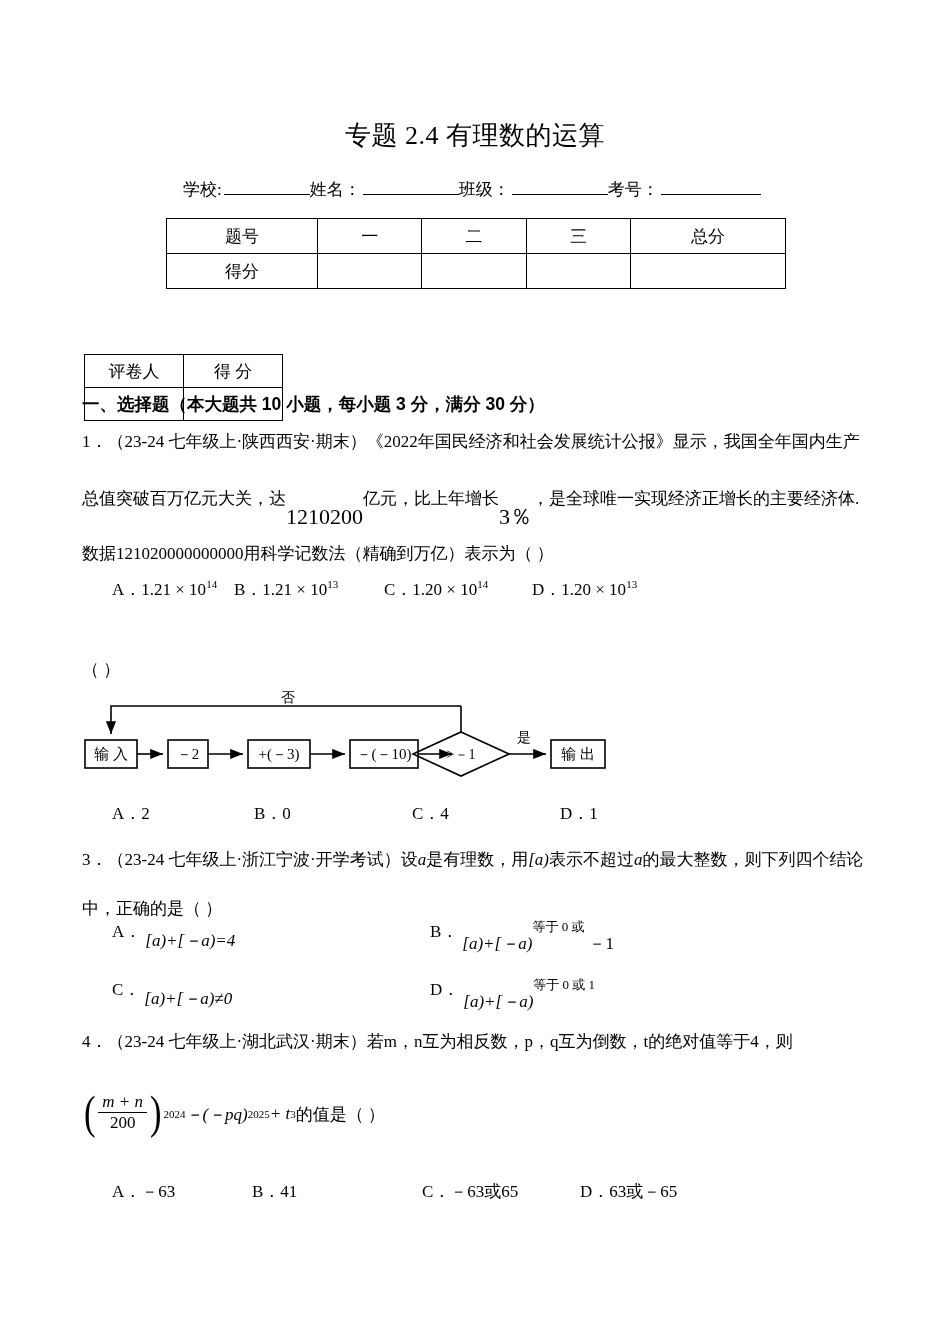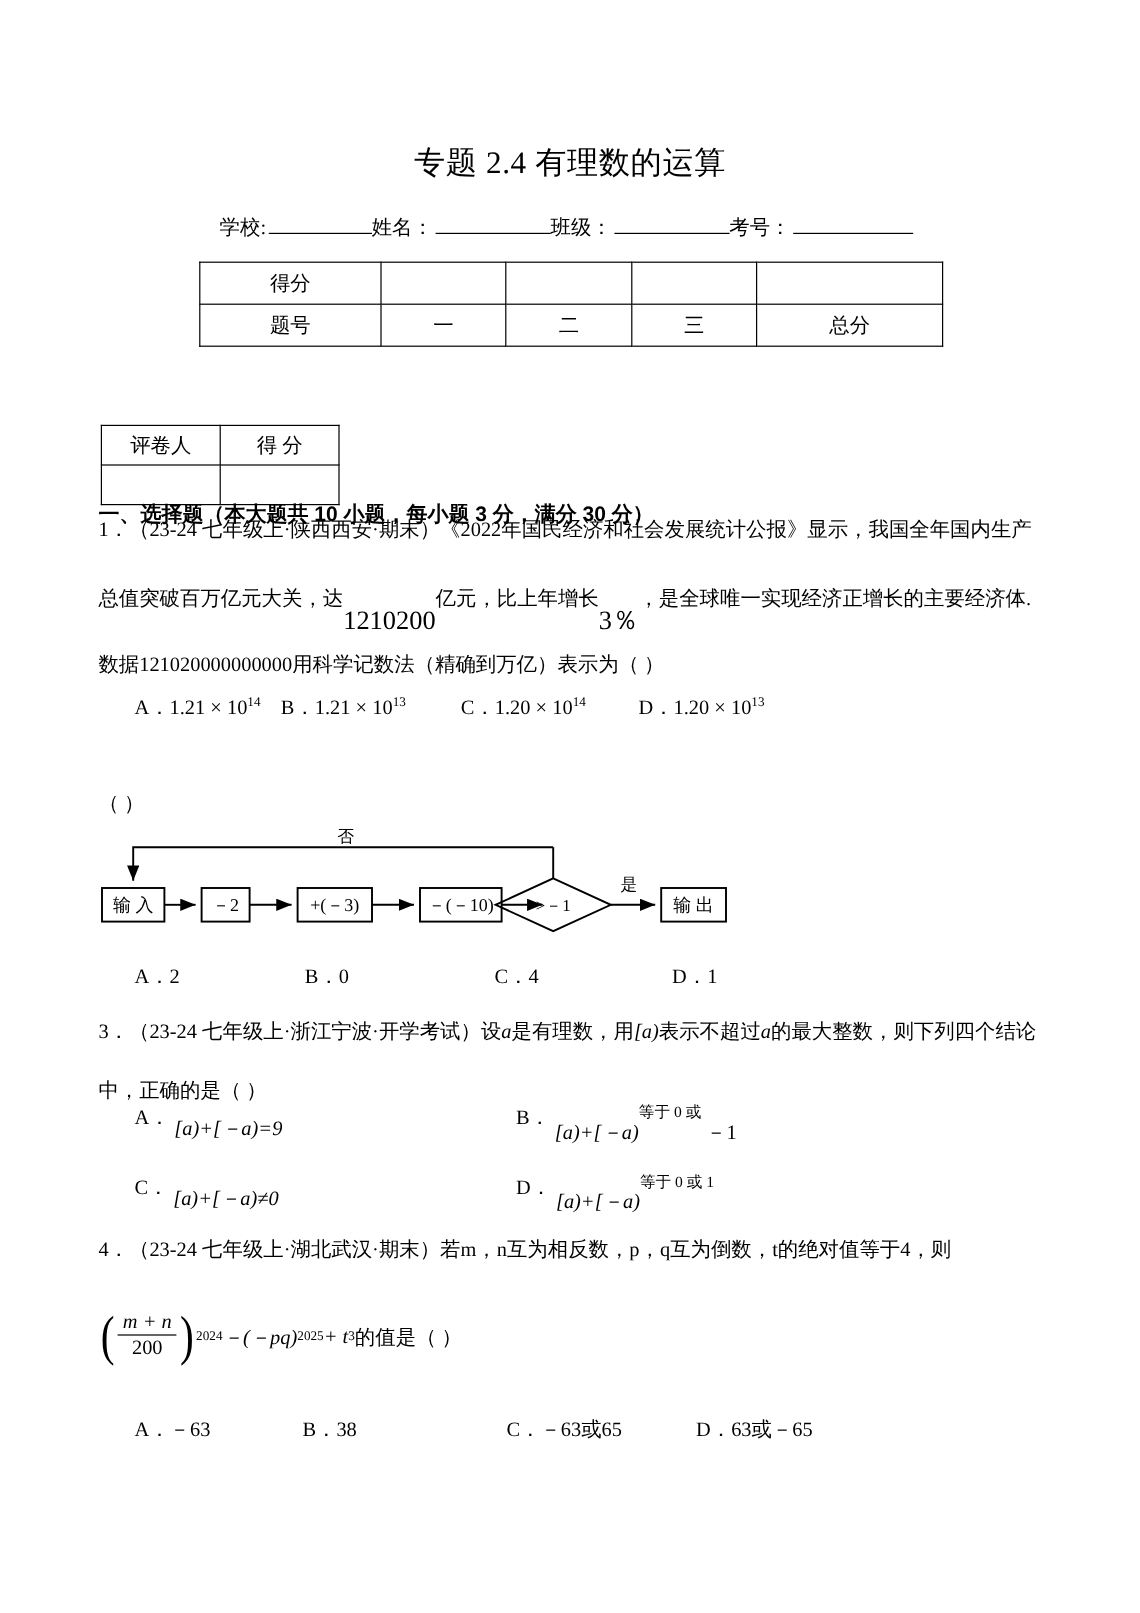--- a/index.html
+++ b/index.html
@@ -94,21 +94,20 @@
 
   
   .section-head {
     position: absolute;
     top: 392px;
     left: 82px;
     font-size: 17.5px;
     font-weight: bold;
     white-space: nowrap;
     font-family: "Liberation Sans", "DejaVu Sans", sans-serif;
-    margin-top: 24px;
   }
   .q {
     position: absolute;
     left: 82px;
     font-size: 17px;
     white-space: nowrap;
   }
   .q .num { letter-spacing: 0; }
   .opts {
     position: absolute;
@@ -235,32 +234,32 @@
 
   <div class="doc-title">专题 2.4  有理数的运算</div>
 
   <div class="id-line">
     <span class="fld">学校:</span><span class="rule rule-w1"></span><span class="fld">姓名：</span><span class="rule rule-w2"></span><span class="fld">班级：</span><span class="rule rule-w3"></span><span class="fld">考号：</span><span class="rule rule-w4"></span>
   </div>
 
   <table class="score-table">
     <tbody>
         <tr>
+      <td class="c0">题号</td>
+      <td class="c1">一</td>
+      <td class="c2">二</td>
+      <td class="c3">三</td>
+      <td class="c4">总分</td>
+    </tr>
+    <tr>
       <td class="c0">得分</td>
       <td class="c1"></td>
       <td class="c2"></td>
       <td class="c3"></td>
       <td class="c4"></td>
-    </tr>
-    <tr>
-      <td class="c0">题号</td>
-      <td class="c1">一</td>
-      <td class="c2">二</td>
-      <td class="c3">三</td>
-      <td class="c4">总分</td>
     </tr>
   </tbody>
     </table>
 
   <table class="grader-table">
     <tbody>
         <tr>
       <td>评卷人</td>
       <td>得  分</td>
     </tr>
@@ -333,21 +332,21 @@
   <div class="opts" id="q2opts">
     <span class="opt o1"><span>A．</span><span>2</span></span><span class="opt o2"><span>B．</span><span>0</span></span><span class="opt o3"><span>C．</span><span>4</span></span><span class="opt"><span>D．</span><span>1</span></span>
   </div>
 
   <div class="q" id="q3l1">
     <span class="num">3．</span><span>（23-24 七年级上·浙江宁波·开学考试）</span><span>设</span><span class="mi">a</span><span>是有理数，用</span><span class="flr mi">[a)</span><span>表示不超过</span><span class="mi">a</span><span>的最大整数，则下列四个结论</span>
   </div>
   <div class="q" id="q3l2">中，正确的是（            ）</div>
 
   <div class="opts" id="q3optsA">
-    <span class="opt-lab">A．</span><span class="opt-body mi">[a)+[－a)=9</span>
+    <span class="opt-lab">A．</span><span class="opt-body mi">[a)+[－a)=4</span>
   </div>
   <div class="opts" id="q3optsB">
     <span class="opt-lab">B．</span><span class="opt-body mi">[a)+[－a)</span><span class="sup-cn">等于 0 或</span><span class="opt-body">－1</span>
   </div>
   <div class="opts" id="q3optsC">
     <span class="opt-lab">C．</span><span class="opt-body mi">[a)+[－a)≠0</span>
   </div>
   <div class="opts" id="q3optsD">
     <span class="opt-lab">D．</span><span class="opt-body mi">[a)+[－a)</span><span class="sup-cn">等于 0 或 1</span>
   </div>
@@ -365,16 +364,16 @@
       <span class="bigparen">)</span>
       <sup class="exp">2024</sup>
       <span class="mi">－(－pq)</span>
       <sup class="exp">2025</sup>
       <span class="mi">+ t</span>
       <sup class="exp">3</sup>
       <span>的值是（      ）</span>
   </div>
 
   <div class="opts" id="q4opts">
-    <span class="opt o1"><span>A．</span><span>－63</span></span><span class="opt o2"><span>B．</span><span>38</span></span><span class="opt o3"><span>C．</span><span>－63或65</span></span><span class="opt"><span>D．</span><span>63或－65</span></span>
+    <span class="opt o1"><span>A．</span><span>－63</span></span><span class="opt o2"><span>B．</span><span>41</span></span><span class="opt o3"><span>C．</span><span>－63或65</span></span><span class="opt"><span>D．</span><span>63或－65</span></span>
   </div>
 
 </div>
 
 </body></html>

